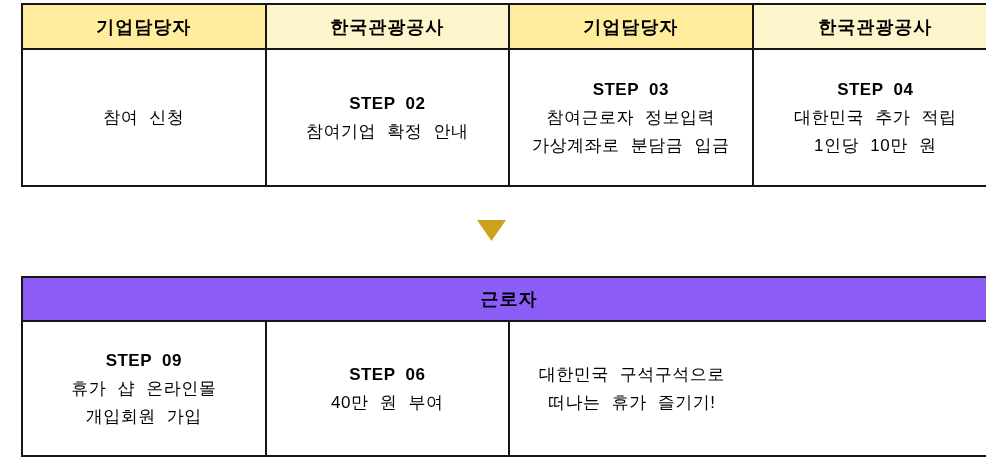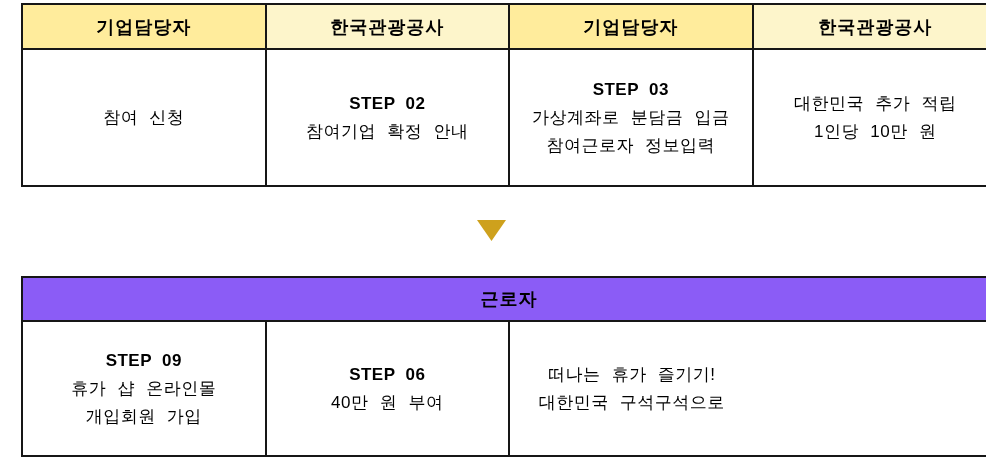--- a/index.html
+++ b/index.html
@@ -84,42 +84,43 @@
       <div class="line">참여 신청</div>
       <div class="line"></div>
     </div>
     <div class="cell body">
       <div class="step">STEP 02</div>
       <div class="line">참여기업 확정 안내</div>
       <div class="line"></div>
     </div>
     <div class="cell body">
       <div class="step">STEP 03</div>
+      <div class="line">참여근로자 정보입력</div>
       <div class="line">가상계좌로 분담금 입금</div>
-      <div class="line">참여근로자 정보입력</div>
     </div>
     <div class="cell body last">
+      <div class="step">STEP 04</div>
       <div class="line">대한민국 추가 적립</div>
       <div class="line">1인당 10만 원</div>
     </div>
   </section>
 
   <div class="arrow" style="background-color: rgb(206, 161, 29);"></div>
 
   <section class="tbl tbl-bot">
     <div class="cell hdr span4" style="background-color: #8b5cf6;">근로자</div>
 
     <div class="cell body">
       <div class="step">STEP 09</div>
       <div class="line">휴가 샵 온라인몰</div>
       <div class="line">개입회원 가입</div>
     </div>
     <div class="cell body">
       <div class="step">STEP 06</div>
       <div class="line">40만 원 부여</div>
     </div>
     <div class="cell body last">
+      <div class="line">대한민국 구석구석으로</div>
       <div class="line">떠나는 휴가 즐기기!</div>
-      <div class="line">대한민국 구석구석으로</div>
     </div>
   </section>
 
 </div>
 
 </body></html>

